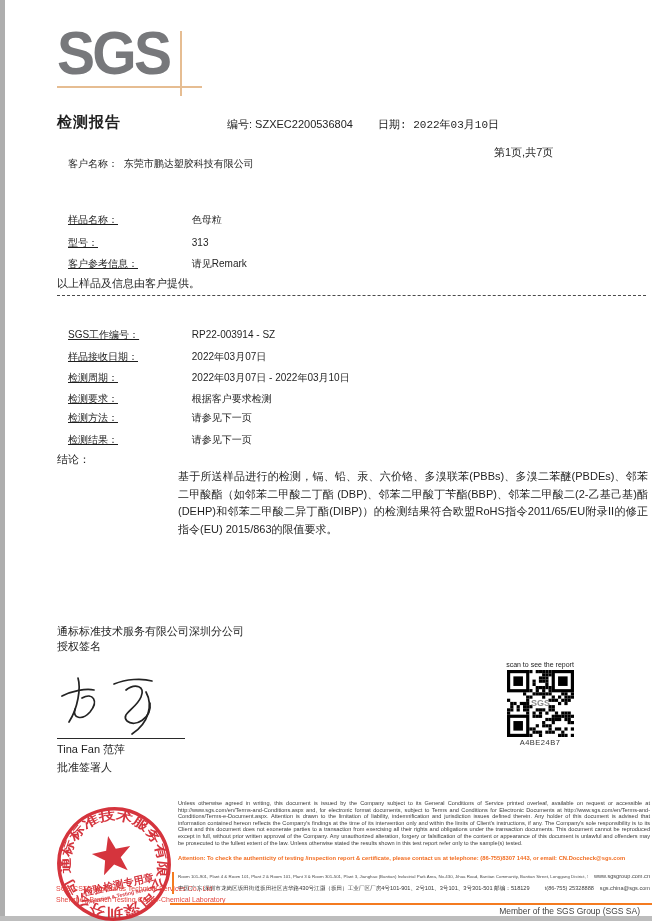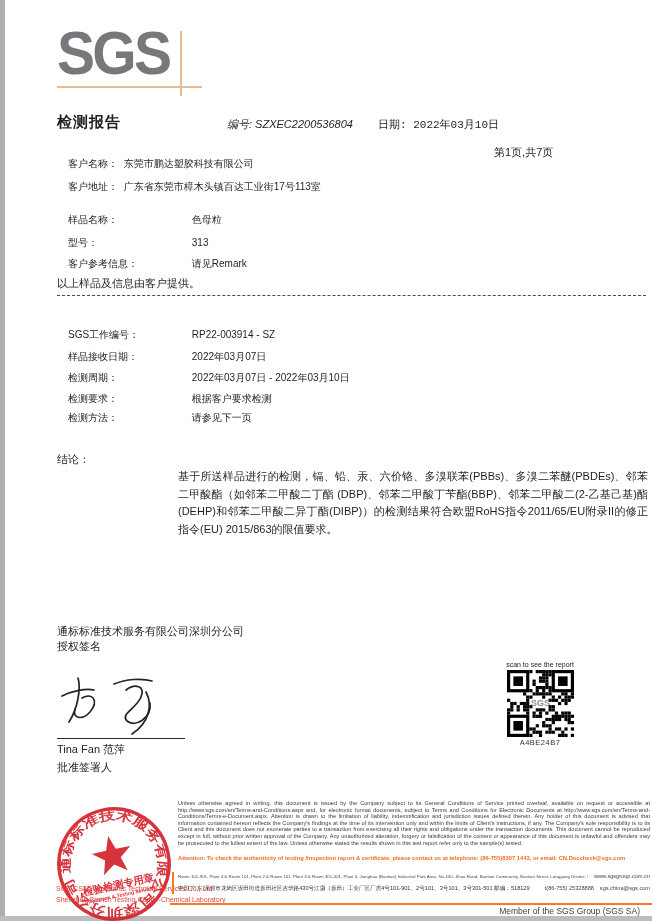--- a/index.html
+++ b/index.html
@@ -16,28 +16,28 @@
   .logo-text{
     font-weight:bold;font-size:62px;line-height:62px;color:#77787b;
     letter-spacing:-3px;transform:scaleX(.92);transform-origin:left;
   }
   .logo-hline{position:absolute;left:0;top:64px;width:145px;height:2px;background:#e6bd92;}
   .logo-vline{position:absolute;left:123px;top:9px;width:2px;height:65px;background:#e6bd92;}
 
   
   .hdr{position:absolute;left:0;top:115px;width:652px;height:20px;font-size:11px;}
   .hdr .title{position:absolute;left:57px;top:-2px;font-size:15px;font-weight:bold;letter-spacing:1px;}
-  .hdr .no{position:absolute;left:227px;top:2px;font-style:italic;}
+  .hdr .no{position:absolute;left:227px;top:2px;}
   .hdr .date{position:absolute;left:378px;top:2px;font-family:Liberation Mono, monospace;}
   .hdr .pg{position:absolute;left:494px;top:2px;margin-top:28px;}
 
   .row{position:absolute;left:68px;font-size:10px;white-space:nowrap;}
   .row .lbl{display:inline-block;}
   .lblw-narrow{width:53px;}
-  .lblw-wide{width:121px;}
+  .lblw-wide{width:121px;text-decoration:underline;}
 
   .note-line{position:absolute;left:57px;font-size:11px;}
   .dash-sep{position:absolute;left:57px;right:6px;top:295px;border-top:1.5px dashed #4a4a4a;}
 
   .concl-lbl{position:absolute;left:57px;top:452px;font-size:11px;}
   .concl-txt{position:absolute;left:178px;top:468px;width:470px;font-size:11px;line-height:17.5px;text-align:justify;}
 
   .sig-company{position:absolute;left:57px;top:624px;font-size:11px;}
   .sig-auth{position:absolute;left:57px;top:639px;font-size:11px;}
   .sig-draw{position:absolute;left:52px;top:668px;}
@@ -81,24 +81,20 @@
     <span class="title">检测报告</span>
     <span class="no">编号: SZXEC2200536804</span>
     <span class="date">日期: 2022年03月10日</span>
     <span class="pg">第1页,共7页</span>
   </div>
 
   <div class="row" style="top:157px">
     <span class="lbl lblw-narrow">客户名称：</span>
     <span>东莞市鹏达塑胶科技有限公司</span>
   </div>
-  <div class="row" style="top:180px">
-    <span class="lbl lblw-narrow">客户地址：</span>
-    <span>广东省东莞市樟木头镇百达工业街17号113室</span>
-  </div>
 
   <div class="row" style="top:213px">
     <span class="lbl lblw-wide">样品名称：</span>
     <span>色母粒</span>
   </div>
   <div class="row" style="top:236px">
     <span class="lbl lblw-wide">型号：</span>
     <span>313</span>
   </div>
   <div class="row" style="top:257px">
@@ -120,20 +116,24 @@
   <div class="row" style="top:371px">
     <span class="lbl lblw-wide">检测周期：</span>
     <span>2022年03月07日 - 2022年03月10日</span>
   </div>
   <div class="row" style="top:392px">
     <span class="lbl lblw-wide">检测要求：</span>
     <span>根据客户要求检测</span>
   </div>
   <div class="row" style="top:411px">
     <span class="lbl lblw-wide">检测方法：</span>
+    <span>请参见下一页</span>
+  </div>
+  <div class="row" style="top:433px">
+    <span class="lbl lblw-wide">检测结果：</span>
     <span>请参见下一页</span>
   </div>
 
   <div class="concl-lbl">结论：</div>
   <div class="concl-txt">基于所送样品进行的检测，镉、铅、汞、六价铬、多溴联苯(PBBs)、多溴二苯醚(PBDEs)、邻苯二甲酸酯（如邻苯二甲酸二丁酯 (DBP)、邻苯二甲酸丁苄酯(BBP)、邻苯二甲酸二(2-乙基己基)酯(DEHP)和邻苯二甲酸二异丁酯(DIBP)）的检测结果符合欧盟RoHS指令2011/65/EU附录II的修正指令(EU) 2015/863的限值要求。</div>
 
   <div class="sig-company">通标标准技术服务有限公司深圳分公司</div>
   <div class="sig-auth">授权签名</div>
   <svg class="sig-draw" width="150" height="72" viewBox="0 0 150 72">
     <g fill="none" stroke="#232323" stroke-width="1.7" stroke-linecap="round">

